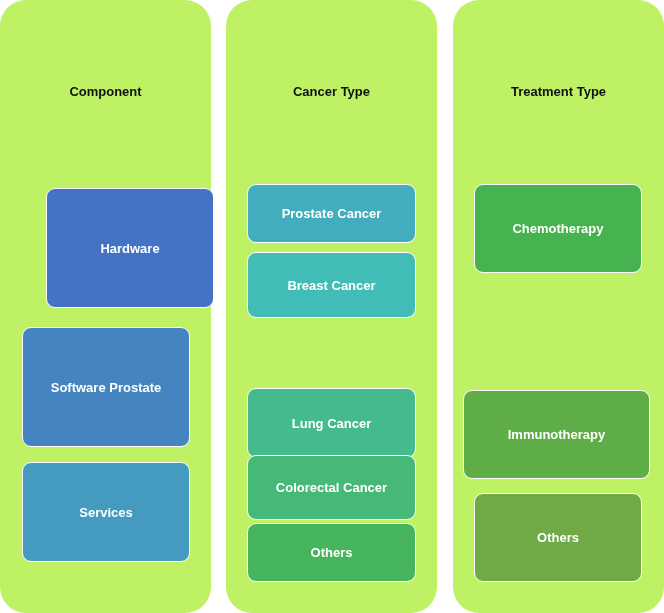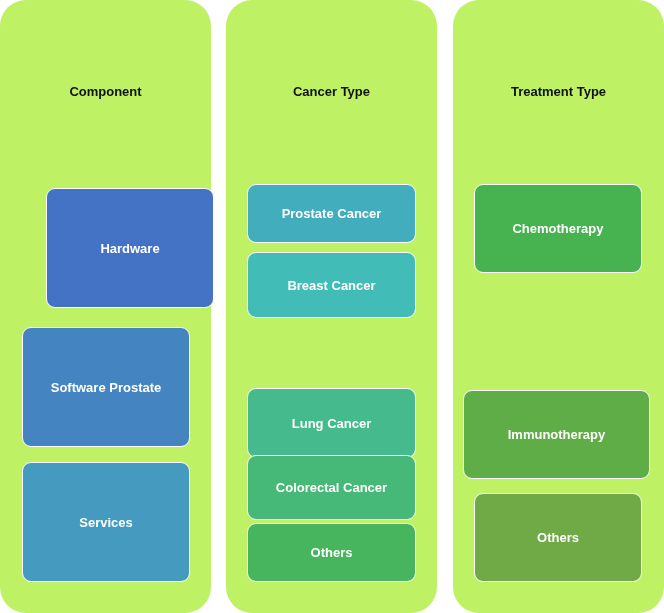--- a/index.html
+++ b/index.html
@@ -17,21 +17,21 @@
 <body>
 
 <div class="col" style="left:0px;">
   <div class="col-title">Component</div>
   <div class="box" style="left: 22px; top: 188px; width: 168px; height: 120px; background: rgb(68, 114, 196); margin-left: 24px;">
       <span>Hardware</span>
     </div>
   <div class="box" style="left: 22px; top: 327px; width: 168px; height: 120px; background: rgb(68, 132, 193);">
       <span>Software Prostate</span>
     </div>
-  <div class="box" style="left: 22px; top: 462px; width: 168px; height: 120px; background: rgb(68, 155, 191);">
+  <div class="box" style="left: 22px; top: 462px; width: 168px; height: 100px; background: rgb(68, 155, 191);">
       <span>Services</span>
     </div>
 </div>
 
 <div class="col" style="left:226px;">
   <div class="col-title">Cancer Type</div>
   <div class="box" style="left: 21px; top: 184px; width: 169px; height: 59px; background: rgb(65, 173, 189);">
       <span>Prostate Cancer</span>
     </div>
   <div class="box" style="left: 21px; top: 252px; width: 169px; height: 66px; background: rgb(66, 188, 182);">

